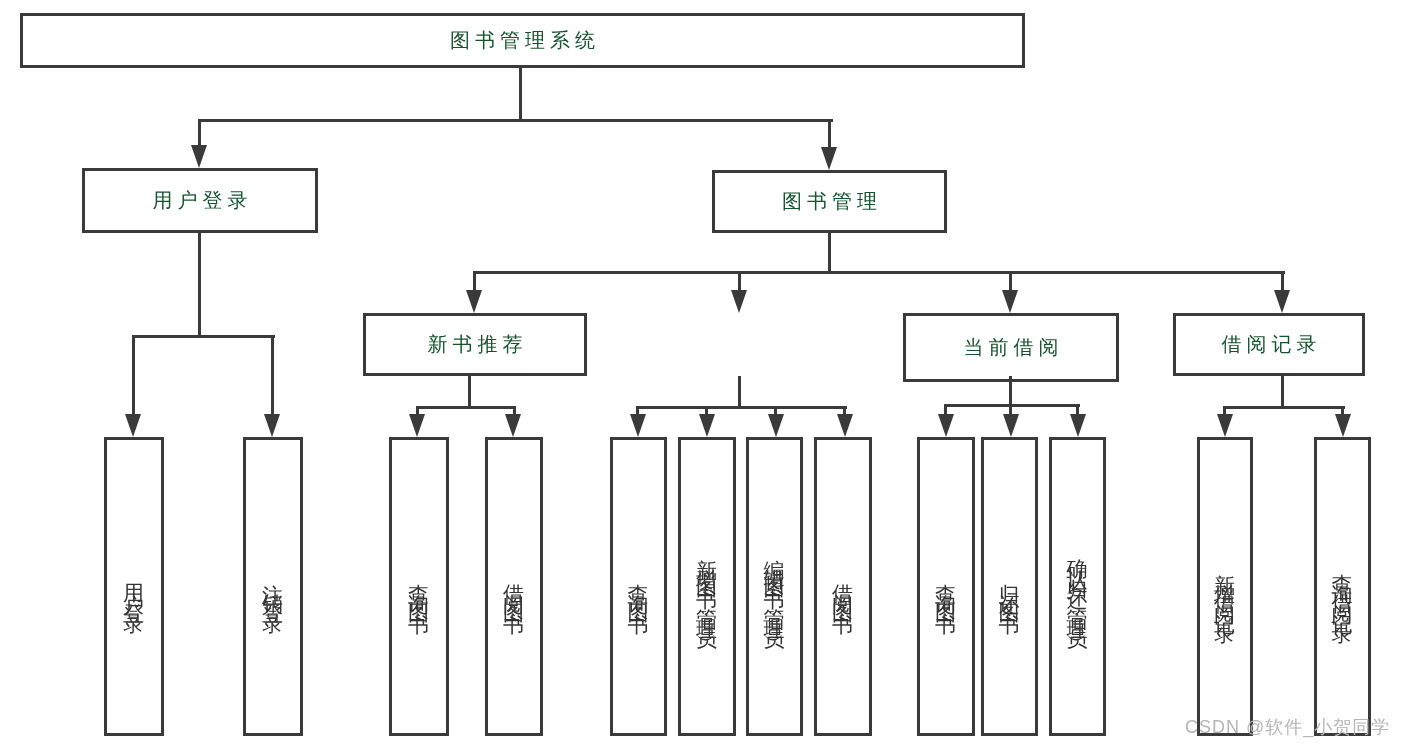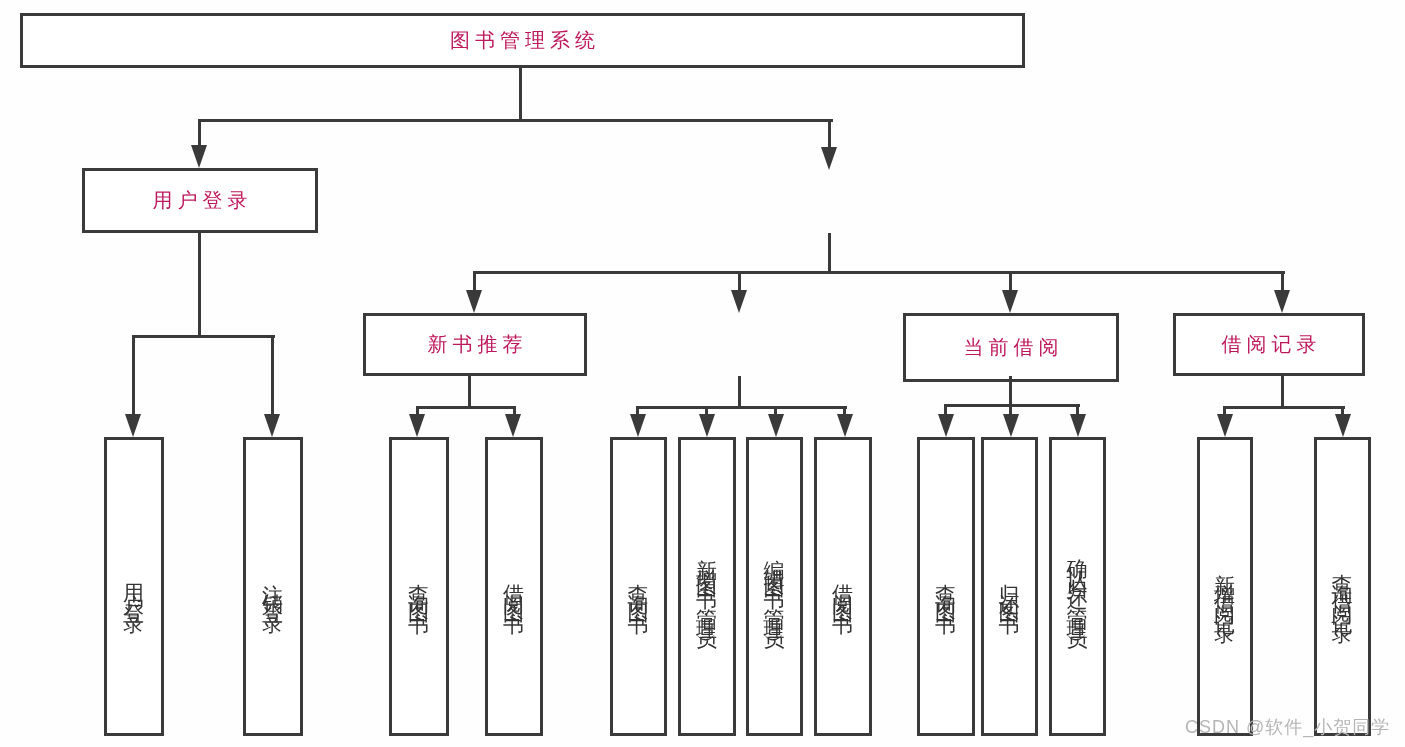--- a/index.html
+++ b/index.html
@@ -3,21 +3,21 @@
 <meta charset="utf-8">
 <style>
   html,body{margin:0;padding:0;background:#ffffff;}
   #stage{
     position:relative;width:1405px;height:747px;background:#fefefe;overflow:hidden;
     font-family:"Liberation Sans","DejaVu Sans",sans-serif;color:#333333;
   }
   .hbox{
     position:absolute;box-sizing:border-box;border:3px solid #3a3a3a;background:#ffffff;
     display:flex;align-items:center;justify-content:center;
-    font-size:20px;letter-spacing:5px;text-indent:5px;color:#be185d;
+    font-size:20px;letter-spacing:5px;text-indent:5px;color:#14532d;
   }
   .vbox{
     position:absolute;box-sizing:border-box;border:3px solid #3a3a3a;background:#ffffff;
     display:flex;align-items:center;justify-content:center;
   }
   .vbox span{
     writing-mode:vertical-rl;text-orientation:mixed;
     font-size:21px;letter-spacing:10px;color:#333333;line-height:1;
   }
   .ln{position:absolute;background:#3a3a3a;}
@@ -35,20 +35,23 @@
 <body>
 
 <div id="stage">
 
   <div class="hbox" style="left:20px;top:13px;width:1005px;height:55px">
     <span>图书管理系统</span>
   </div>
 
   <div class="hbox" style="left:82px;top:168px;width:236px;height:65px">
     <span>用户登录</span>
+  </div>
+  <div class="hbox" style="left:712px;top:170px;width:235px;height:63px">
+    <span>图书管理</span>
   </div>
 
   <div class="hbox" style="left:363px;top:313px;width:224px;height:63px">
     <span>新书推荐</span>
   </div>
   <div class="hbox" style="left:903px;top:313px;width:216px;height:69px">
     <span>当前借阅</span>
   </div>
   <div class="hbox" style="left:1173px;top:313px;width:192px;height:63px">
     <span>借阅记录</span>

